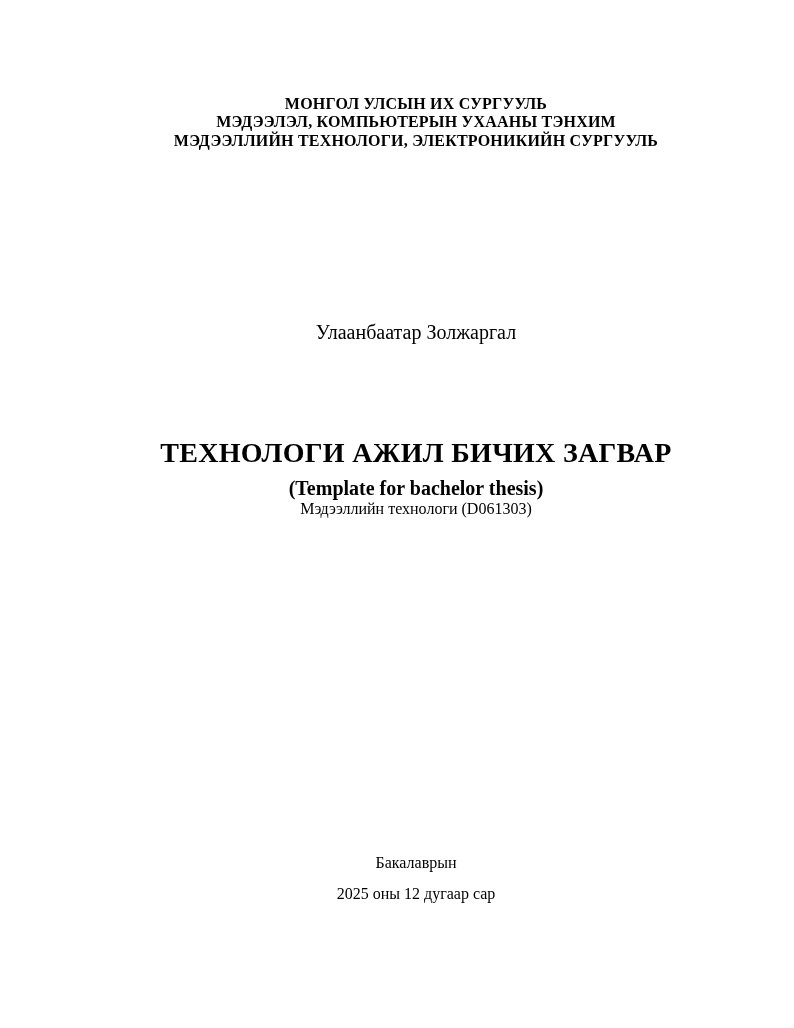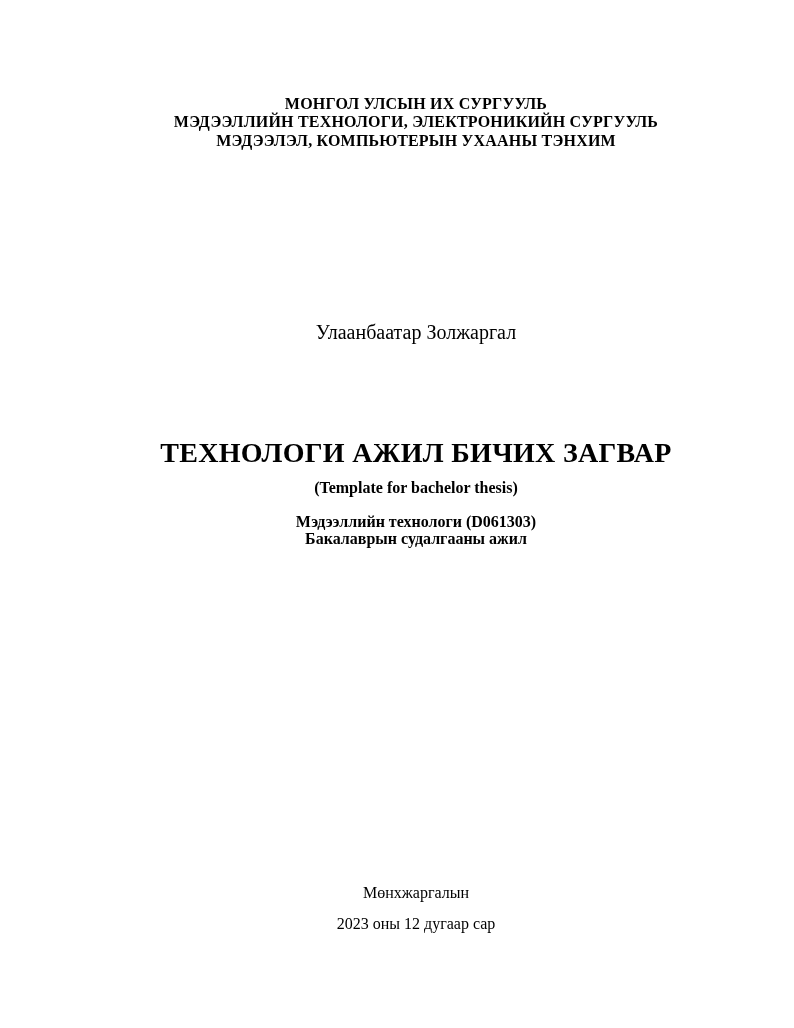--- a/index.html
+++ b/index.html
@@ -40,62 +40,60 @@
   }
   .thesis-title {
     margin-top: 93px;
     font-size: 28px;
     font-weight: bold;
     line-height: 34px;
     letter-spacing: 0.3px;
   }
   .thesis-subtitle {
     margin-top: 6px;
-    font-size: 16px;
+    font-size: 20px;
     font-weight: bold;
     line-height: 24px;
   }
   .program-block {
-    margin-top: 13px;
     font-size: 16px;
     line-height: 17px;
-    font-weight: bold;
+    font-weight: normal;
   }
   .city-line {
     margin-top: 337px;
     font-size: 16px;
     line-height: 18.4px;
   }
   .date-line {
     margin-top: 12px;
     font-size: 16px;
     line-height: 18.4px;
   }
 </style>
 </head>
 <body>
 
 <div class="page">
   <div class="content">
 
     <div class="university-block">
       <div>МОНГОЛ УЛСЫН ИХ СУРГУУЛЬ</div>
+      <div>МЭДЭЭЛЭЛ, КОМПЬЮТЕРЫН УХААНЫ ТЭНХИМ</div>
       <div>МЭДЭЭЛЛИЙН ТЕХНОЛОГИ, ЭЛЕКТРОНИКИЙН СУРГУУЛЬ</div>
-      <div>МЭДЭЭЛЭЛ, КОМПЬЮТЕРЫН УХААНЫ ТЭНХИМ</div>
     </div>
 
     <div class="author-line">Улаанбаатар Золжаргал</div>
 
     <div class="thesis-title">ТЕХНОЛОГИ АЖИЛ БИЧИХ ЗАГВАР</div>
 
     <div class="thesis-subtitle">(Template for bachelor thesis)</div>
 
     <div class="program-block">
       <div>Мэдээллийн технологи (D061303)</div>
-      <div>Бакалаврын судалгааны ажил</div>
     </div>
 
-    <div class="city-line">Мөнхжаргалын</div>
+    <div class="city-line">Бакалаврын</div>
 
-    <div class="date-line">2023 оны 12 дугаар сар</div>
+    <div class="date-line">2025 оны 12 дугаар сар</div>
 
   </div>
 </div>
 
 </body></html>

